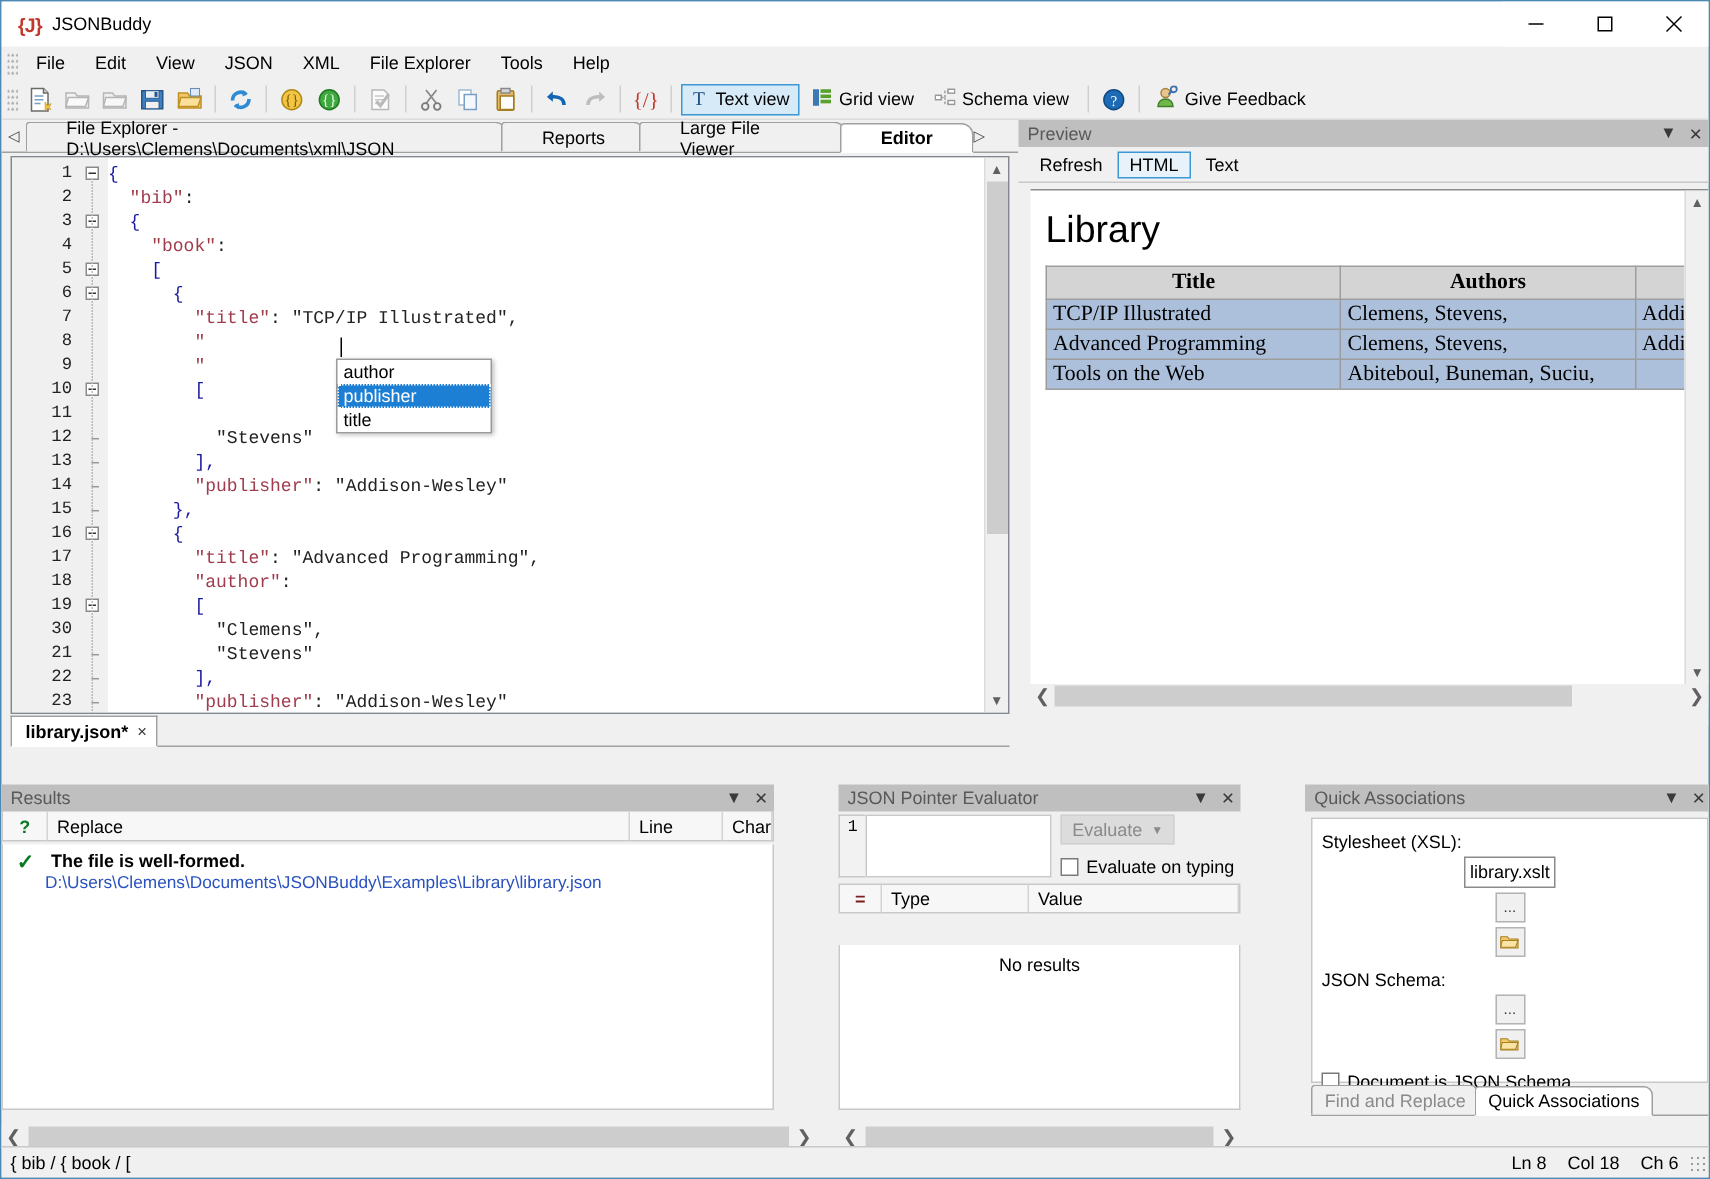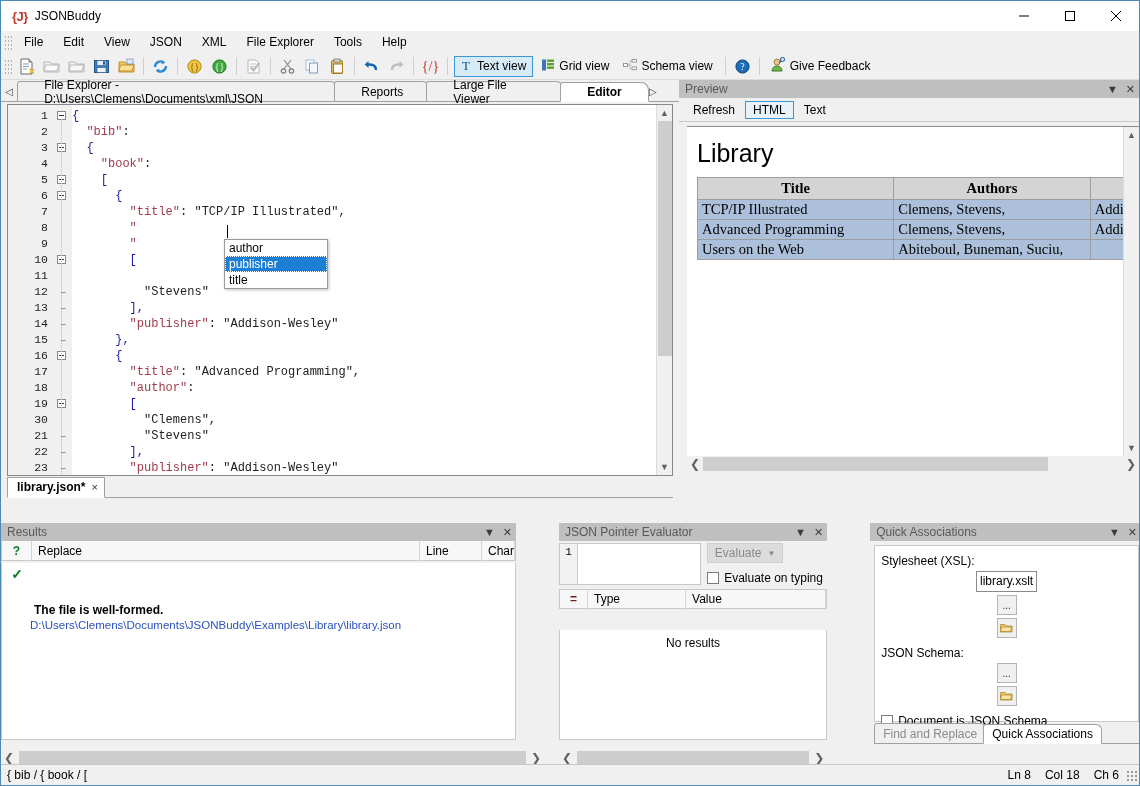--- a/index.html
+++ b/index.html
@@ -180,21 +180,21 @@
     align-items:center;
   }
   .hs-arrow { width: 16px; text-align:center; color:#606060; font-size:12px; line-height:16px; }
   .hs-thumb { height: 14px; background: #cdcdcd; }
 
   
   .filetabs {
     position: absolute; left: 6px; top: 396px;
     width: 666px; height: 22px;
     border-bottom: 1px solid #a0a0a0;
-    display: flex; align-items: center;
+    display: flex; align-items: flex-end;
   }
   .filetab {
     height: 21px; display:flex; align-items:center; gap:6px;
     padding: 0 6px 0 9px; background:#fff;
     border: 1px solid #a0a0a0; border-bottom:1px solid #fff;
     font-size: 12px; font-weight: bold; margin-bottom:-1px;
   }
   .filetab .x { font-size: 11px; font-weight: normal; color:#333; }
 
   
@@ -263,21 +263,21 @@
   }
   .rg-cell { border-right: 1px solid #d4d4d4; height: 20px; line-height: 20px; padding-left: 6px; }
 
   .results-body {
     position:absolute; left:0; right:0; top:40px; bottom: 26px;
     background: #fff; border: 1px solid #c8c8c8; border-top: none;
     overflow: hidden;
   }
   .res-row { padding: 4px 0 0 4px; display: flex; gap: 6px; }
   .res-check { color: #0a7a22; font-weight: bold; font-size: 14px; line-height: 14px; }
-  .res-msg { font-weight: bold; font-size: 12px; color: #000; margin-top: 36px; }
+  .res-msg { font-weight: bold; font-size: 12px; color: #000; }
   .res-path { color: #2a52be; font-size: 11.5px; padding-left: 28px; margin-top: 2px; }
 
   
   .jpe-input-row {
     display: flex; height: 42px; margin-top: 2px;
   }
   .jpe-linecol { width: 18px; background: #f2f2f2; border:1px solid #c8c8c8; border-right:none;
     font-family:"Liberation Mono", monospace; font-size:11px; text-align:center; padding-top:2px; }
   .jpe-input { flex:1; background:#fff; border:1px solid #c8c8c8; }
   .jpe-right { width: 126px; padding-left: 6px; }
@@ -699,21 +699,21 @@
                 <td>TCP/IP Illustrated</td>
                 <td>Clemens, Stevens,</td>
                 <td>Addison-Wesley</td>
               </tr>
               <tr>
                 <td>Advanced Programming</td>
                 <td>Clemens, Stevens,</td>
                 <td>Addison-Wesley</td>
               </tr>
               <tr>
-                <td>Users on the Web</td>
+                <td>Tools on the Web</td>
                 <td>Abiteboul, Buneman, Suciu,</td>
                 <td></td>
               </tr>
             </tbody>
           </table>
         </div>
         <div class="vscroll" style="border-left:1px solid #dcdcdc;">
           <div class="vs-arrow">▲</div>
           <div class="vs-arrow" style="position:absolute;bottom:0;left:0;width:15px;">▼</div>
         </div>

